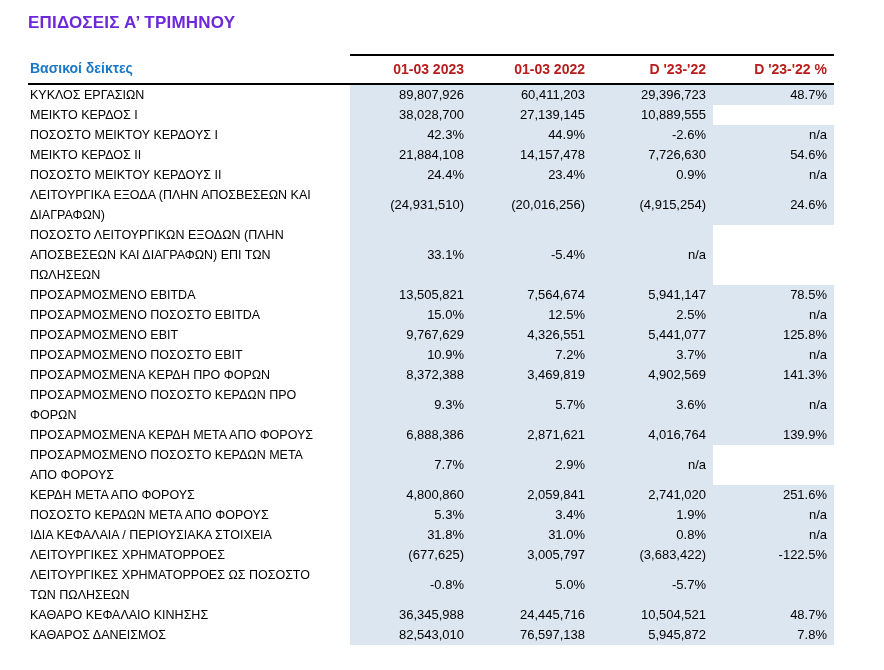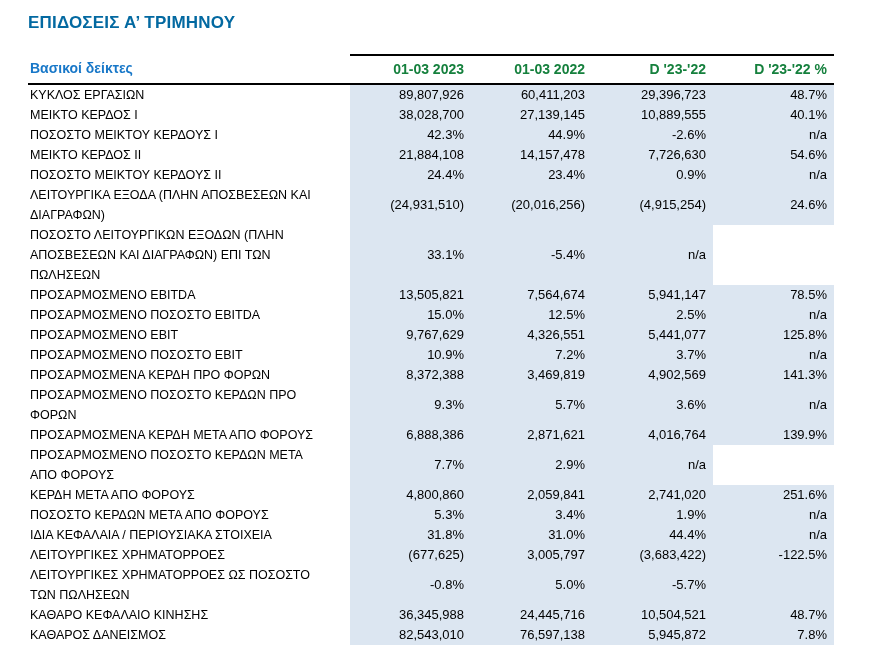--- a/index.html
+++ b/index.html
@@ -15,21 +15,21 @@
   .page {
     box-sizing: border-box;
     width: 884px;
     height: 670px;
     padding: 13px 0 0 28px;
   }
   .title {
     font-size: 17px;
     font-weight: bold;
     letter-spacing: 0.2px;
-    color: #0369a1;
+    color: #6d28d9;
     margin: 0 0 21px 0;
   }
   .ktable {
     width: 806px;
   }
   .trow {
     display: grid;
     grid-template-columns: 322px 121px 121px 121px 121px;
     align-items: stretch;
   }
@@ -59,21 +59,21 @@
   .trow.header .cell { padding-bottom: 2px; }
   .trow.header .th-label {
     color: var(--header-blue, #1777C8);
     font-weight: bold;
     font-size: 14px;
   }
   .trow.header .th-num {
     border-top: 2px solid var(--rule, #000);
     font-weight: bold;
     font-size: 14px;
-    color: #15803d;
+    color: #b91c1c;
   }
   
   .trow.data { min-height: 20px; }
   .trow.data .shade {
     background: var(--cell-shade, #DCE6F1);
   }
 </style>
 </head>
 <body>
 
@@ -95,21 +95,20 @@
     <div class="cell num shade">60,411,203</div>
     <div class="cell num shade">29,396,723</div>
     <div class="cell num shade">48.7%</div>
   </div>
 
   <div class="trow data">
     <div class="cell label">ΜΕΙΚΤΟ ΚΕΡΔΟΣ Ι</div>
     <div class="cell num shade">38,028,700</div>
     <div class="cell num shade">27,139,145</div>
     <div class="cell num shade">10,889,555</div>
-    <div class="cell num shade">40.1%</div>
   </div>
 
   <div class="trow data">
     <div class="cell label">ΠΟΣΟΣΤΟ ΜΕΙΚΤΟΥ ΚΕΡΔΟΥΣ Ι</div>
     <div class="cell num shade">42.3%</div>
     <div class="cell num shade">44.9%</div>
     <div class="cell num shade">-2.6%</div>
     <div class="cell num shade">n/a</div>
   </div>
 
@@ -220,21 +219,21 @@
     <div class="cell num shade">5.3%</div>
     <div class="cell num shade">3.4%</div>
     <div class="cell num shade">1.9%</div>
     <div class="cell num shade">n/a</div>
   </div>
 
   <div class="trow data">
     <div class="cell label">ΙΔΙΑ ΚΕΦΑΛΑΙΑ / ΠΕΡΙΟΥΣΙΑΚΑ ΣΤΟΙΧΕΙΑ</div>
     <div class="cell num shade">31.8%</div>
     <div class="cell num shade">31.0%</div>
-    <div class="cell num shade">44.4%</div>
+    <div class="cell num shade">0.8%</div>
     <div class="cell num shade">n/a</div>
   </div>
 
   <div class="trow data">
     <div class="cell label">ΛΕΙΤΟΥΡΓΙΚΕΣ ΧΡΗΜΑΤΟΡΡΟΕΣ</div>
     <div class="cell num shade">(677,625)</div>
     <div class="cell num shade">3,005,797</div>
     <div class="cell num shade">(3,683,422)</div>
     <div class="cell num shade">-122.5%</div>
   </div>

